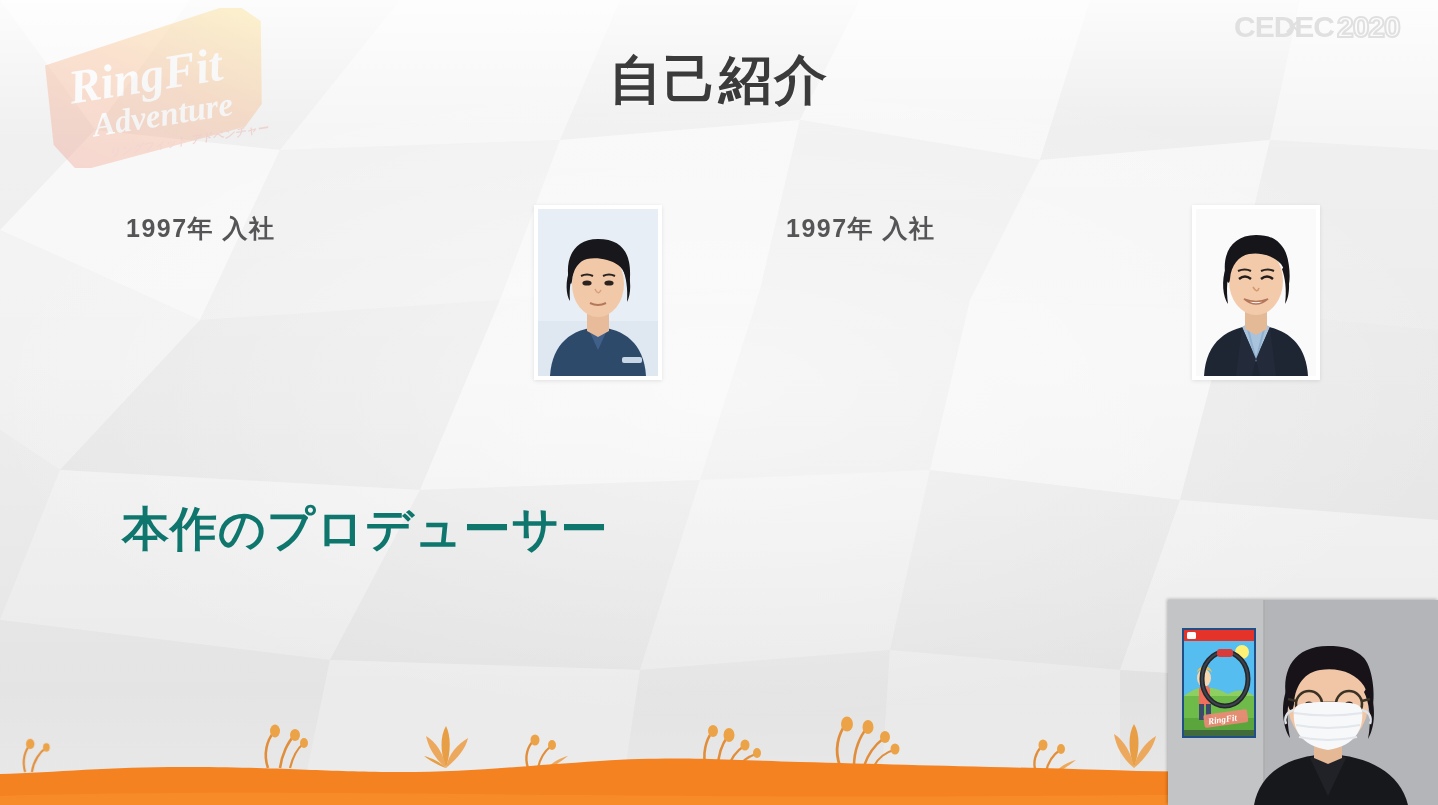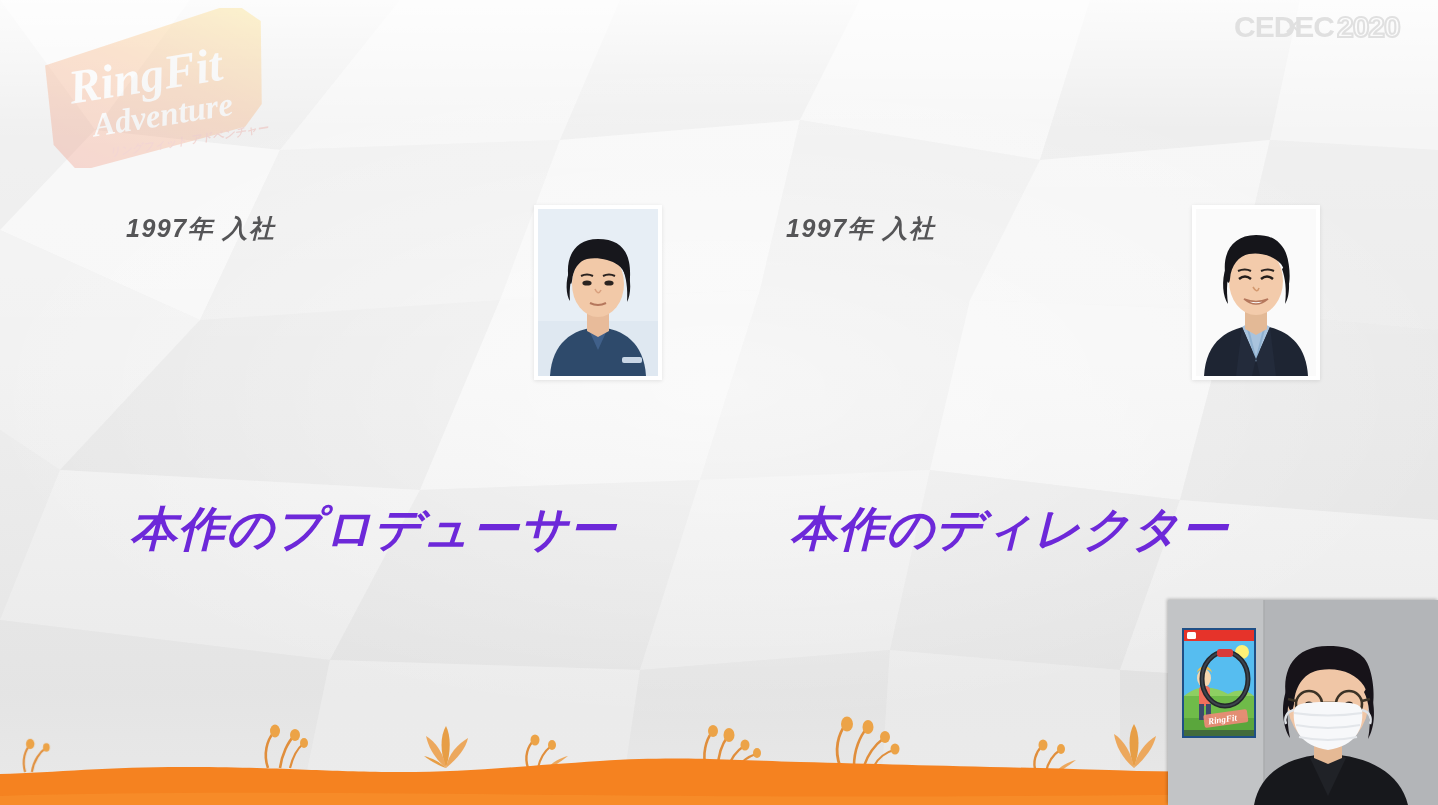--- a/index.html
+++ b/index.html
@@ -67,21 +67,20 @@
     text-shadow: 0 1px 2px rgba(255,255,255,0.65);
   }
 
   
   .people {
     position: absolute;
     left: 0;
     top: 185px;
     width: 1325px;
     height: 430px;
-    font-style: italic;
   }
   .person {
     position: absolute;
     top: 0;
     width: 600px;
     height: 430px;
   }
   .person.left  { left: 112px; }
   .person.right { left: 772px; }
 
@@ -103,24 +102,23 @@
     color: #3e3e40;
     letter-spacing: 4px;
     white-space: nowrap;
   }
   .person-role {
     position: absolute;
     left: 10px;
     top: 313px;
     font-size: 47px;
     font-weight: bold;
-    color: #6d28d9;
+    color: #0f766e;
     letter-spacing: 1px;
     white-space: nowrap;
-    margin-left: 8px;
   }
 
   
   .portrait {
     position: absolute;
     top: 20px;
     width: 128px;
     height: 175px;
     border: 4px solid #ffffff;
     box-sizing: border-box;
@@ -225,20 +223,21 @@
 
   <svg class="cedec-logo" viewBox="0 0 192 36">
     <text x="0" y="28" font-family="'Liberation Sans', sans-serif" font-size="30" font-weight="bold" fill="#dcdcdc" letter-spacing="-1">CEDEC</text>
     <text x="103" y="28" font-family="'Liberation Sans', sans-serif" font-size="30" font-weight="bold" fill="none" stroke="#dcdcdc" stroke-width="2.1" letter-spacing="-1">2020</text>
     <g stroke="#dcdcdc" stroke-width="2.4">
       <line x1="53" y1="11" x2="65" y2="23"></line>
       <line x1="65" y1="11" x2="53" y2="23"></line>
     </g>
   </svg>
 
+  <div class="slide-title">自己紹介</div>
 
   <div class="people">
 
     <div class="person left">
       <div class="join-year">1997年 入社</div>
       <div class="person-role">本作のプロデューサー</div>
 
       <div class="portrait">
         <svg viewBox="0 0 120 167" preserveAspectRatio="xMidYMid slice">
           <rect width="120" height="167" fill="#e7eef5"></rect>
@@ -263,21 +262,20 @@
           <path d="M43,67 q6,-3 12,0" stroke="#2a2320" stroke-width="2" fill="none"></path>
           <path d="M65,67 q6,-3 12,0" stroke="#2a2320" stroke-width="2" fill="none"></path>
           <path d="M57,80 q3,7 6,1" stroke="#d9a07e" stroke-width="1.6" fill="none"></path>
           <path d="M52,94 q8,4 16,0" stroke="#b5775c" stroke-width="2" fill="none"></path>
         </svg>
       </div>
     </div>
 
     <div class="person right">
       <div class="join-year">1997年 入社</div>
-      <div class="person-role">本作のディレクター</div>
 
       <div class="portrait">
         <svg viewBox="0 0 120 167" preserveAspectRatio="xMidYMid slice">
           <rect width="120" height="167" fill="#fafafa"></rect>
 
           <path d="M8,167 C10,132 32,118 60,116 C88,118 110,132 112,167 Z" fill="#1e2533"></path>
 
           <path d="M46,118 L60,150 L74,118 L66,113 L54,113 Z" fill="#a9c3dd"></path>
           <path d="M52,120 L60,152 L68,120" stroke="#8fb0cf" stroke-width="2" fill="none"></path>
 

